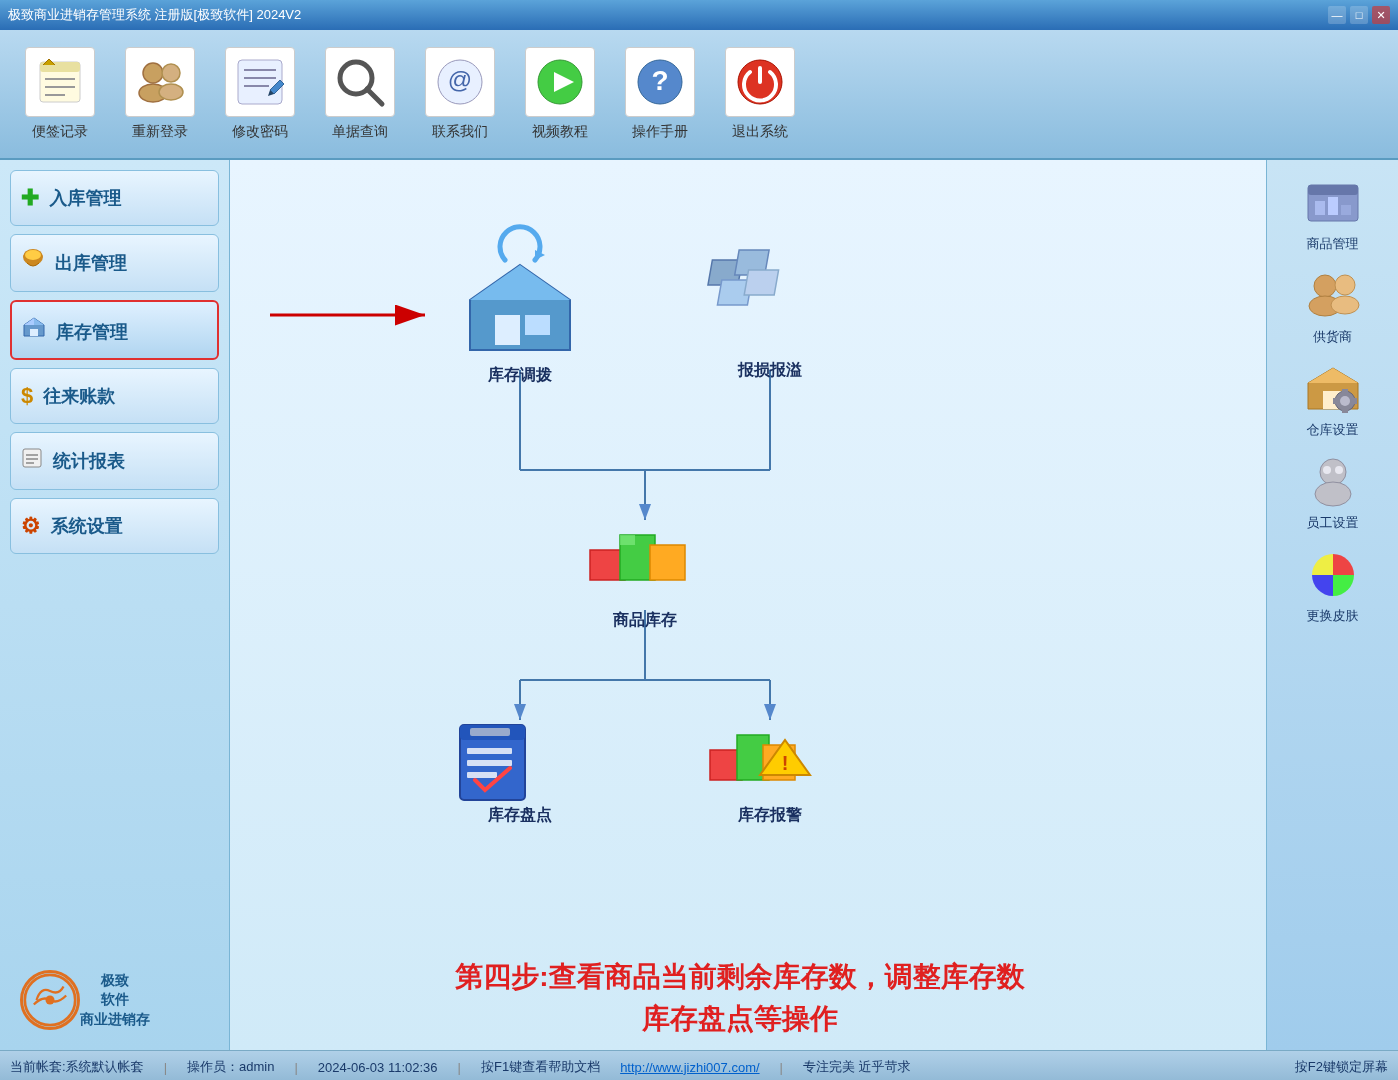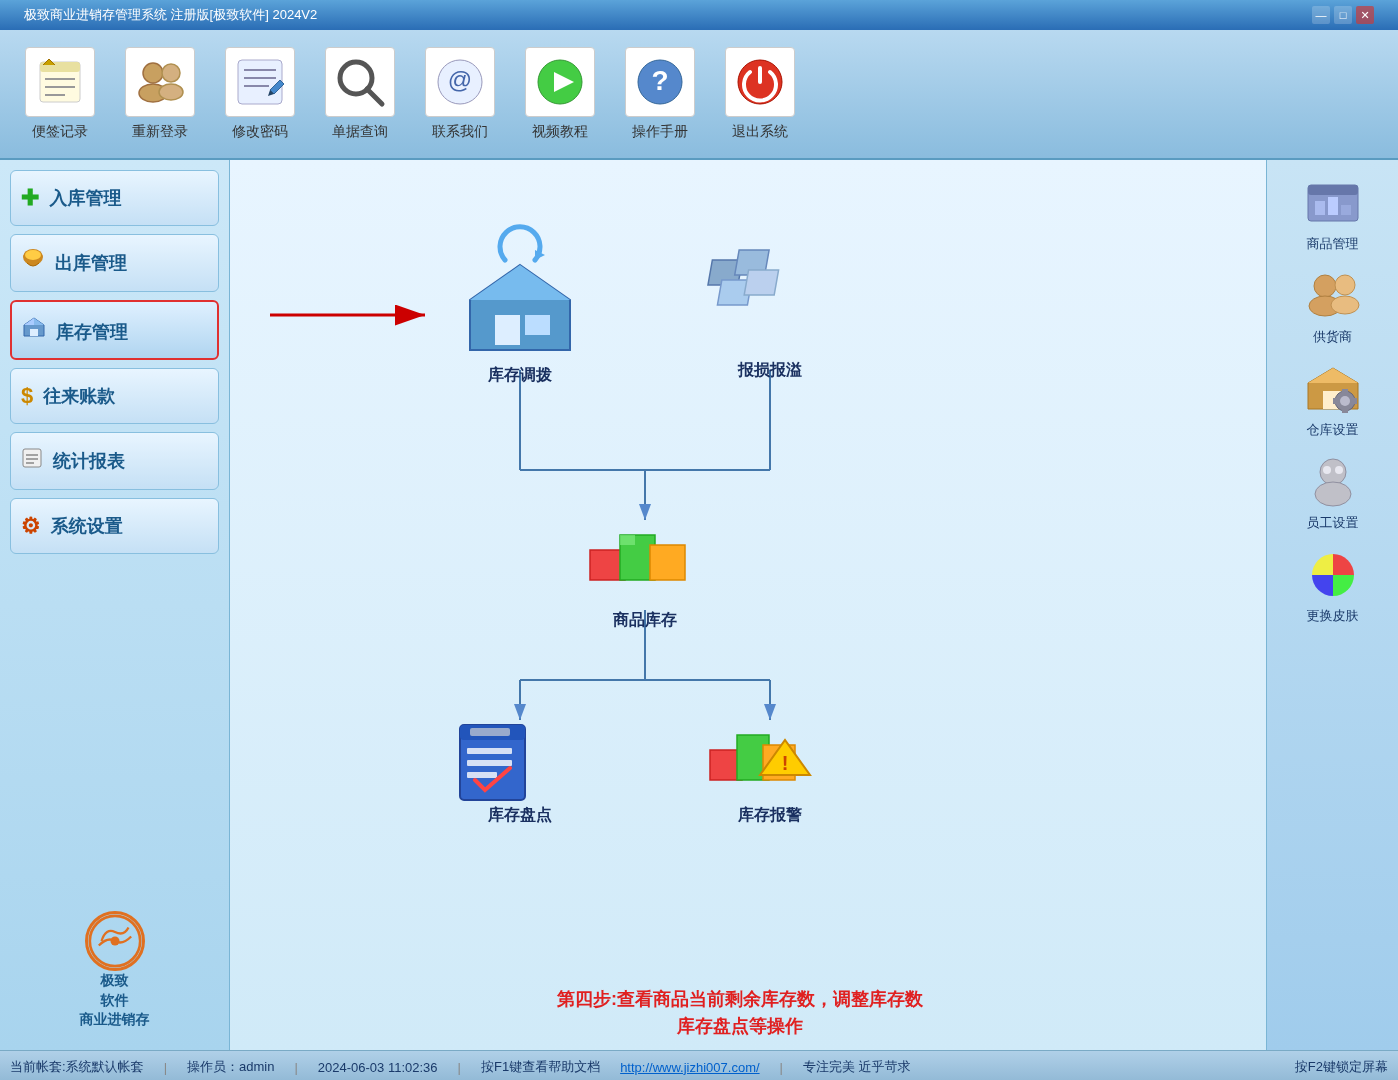--- a/index.html
+++ b/index.html
@@ -5,21 +5,21 @@
     * { margin: 0; padding: 0; box-sizing: border-box; }
     body { width: 1398px; height: 1080px; overflow: hidden; font-family: "Microsoft YaHei", "SimHei", sans-serif; background: #d0e8f0; }
 
     
     #titlebar {
       background: linear-gradient(to bottom, #5ba3d9, #2a6db5);
       height: 30px;
       display: flex;
       align-items: center;
       justify-content: space-between;
-      padding: 0 24px;
+      padding: 0 8px;
       color: white;
       font-size: 13px;
     }
     #titlebar-controls { display: flex; gap: 4px; }
     #titlebar-controls span {
       width: 18px; height: 18px; display: inline-flex; align-items: center; justify-content: center;
       background: rgba(255,255,255,0.2); border-radius: 2px; cursor: pointer; font-size: 11px; color: white;
     }
 
     
@@ -74,21 +74,21 @@
     }
     .sidebar-btn.active {
       border: 2px solid #e03030;
       background: linear-gradient(to bottom, #dff0ff, #b0d5f0);
       align-items: flex-end;
     }
     .sidebar-btn .s-icon { font-size: 22px; }
     .sidebar-logo {
       margin-top: auto;
       display: flex;
-      flex-direction: column;
+      flex-direction: row;
       align-items: center;
       padding: 10px;
     }
     .logo-circle {
       width: 60px; height: 60px;
       border: 3px solid #e07020;
       border-radius: 50%;
       display: flex; align-items: center; justify-content: center;
       font-size: 28px; color: #e07020; font-weight: bold;
     }
@@ -103,21 +103,21 @@
     }
 
     
     #description {
       position: absolute;
       bottom: 10px;
       left: 30px;
       right: 46px;
       text-align: center;
       color: #e02020;
-      font-size: 18px;
+      font-size: 28px;
       font-weight: bold;
       line-height: 1.5;
     }
 
     
     #right-panel {
       width: 132px;
       background: linear-gradient(to bottom, #c8e4f5, #a0ccec);
       display: flex;
       flex-direction: column;

